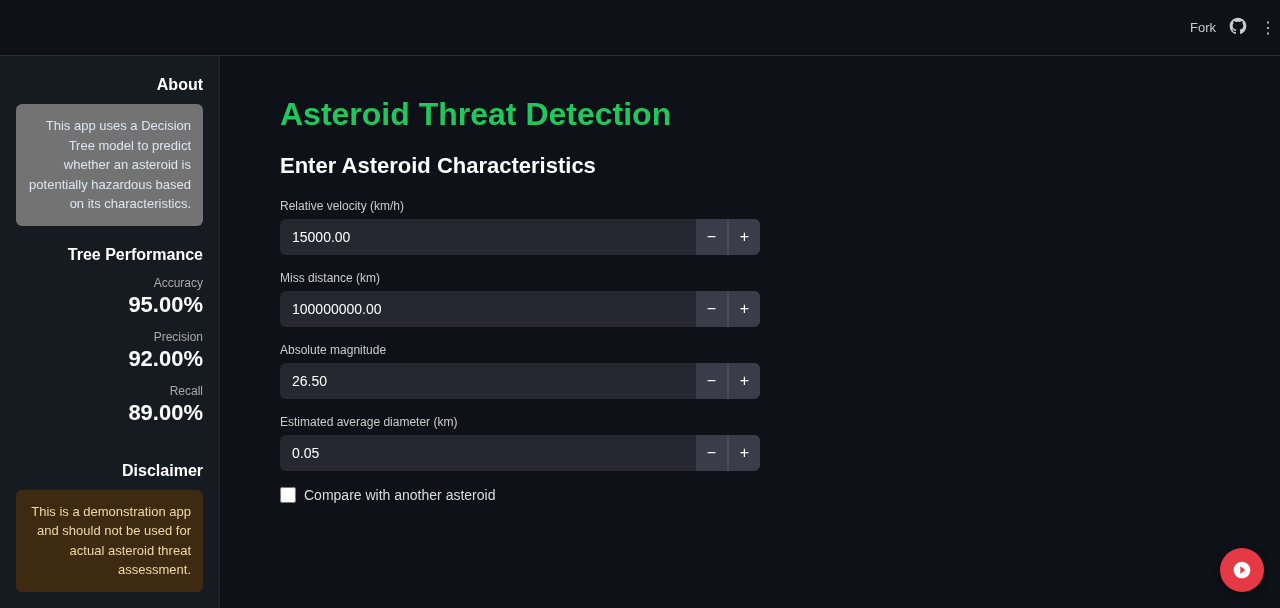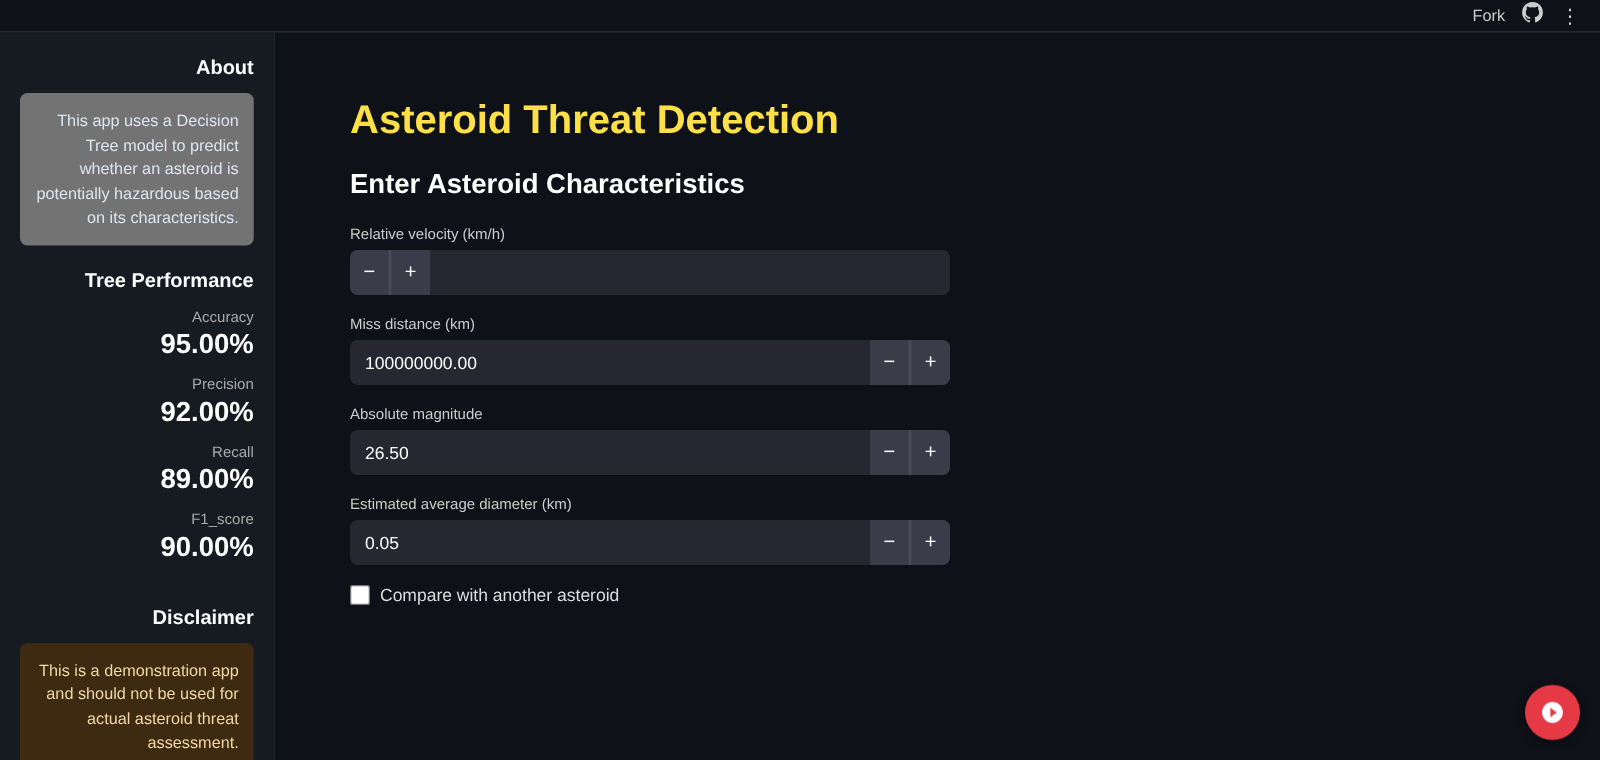--- a/index.html
+++ b/index.html
@@ -13,24 +13,24 @@
       height: 608px;
       width: 1280px;
       overflow: hidden;
     }
 
     
     .topbar {
       display: flex;
       justify-content: flex-end;
       align-items: center;
-      padding: 6px 16px;
+      padding: 6px 4px;
       background: #0e1117;
       border-bottom: 1px solid #2c2f38;
-      height: 26px;
+      height: 56px;
       gap: 12px;
     }
     .topbar-fork {
       font-size: 13px;
       color: #ccc;
       cursor: pointer;
     }
     .topbar-icon {
       color: #ccc;
       font-size: 16px;
@@ -91,23 +91,22 @@
 
     
     .content {
       flex: 1;
       padding: 40px 60px;
       overflow-y: auto;
     }
     .page-title {
       font-size: 32px;
       font-weight: 800;
-      color: #fde047;
+      color: #22c55e;
       margin-bottom: 20px;
-      margin-top: 11px;
     }
     .section-title {
       font-size: 22px;
       font-weight: 700;
       color: #fff;
       margin-bottom: 20px;
     }
     .field-group {
       margin-bottom: 16px;
     }
@@ -229,39 +228,36 @@
       <div class="metric-value">95.00%</div>
     </div>
     <div>
       <div class="metric-label">Precision</div>
       <div class="metric-value">92.00%</div>
     </div>
     <div>
       <div class="metric-label">Recall</div>
       <div class="metric-value">89.00%</div>
     </div>
-    <div>
-      <div class="metric-label">F1_score</div>
-      <div class="metric-value">90.00%</div>
-    </div>
 
     <div class="sidebar-section-title" style="margin-top:36px;">Disclaimer</div>
     <div class="disclaimer-box">
       <span>This is a demonstration app and should not be used for actual asteroid threat assessment.</span>
     </div>
   </div>
 
   <div class="content">
     <div class="page-title">Asteroid Threat Detection</div>
     <div class="section-title">Enter Asteroid Characteristics</div>
 
     
     <div class="field-group">
       <div class="field-label">Relative velocity (km/h)</div>
       <div class="number-input-row">
+        <input class="number-input-value" type="text" value="15000.00" style="">
         <button class="number-btn number-btn-minus">−</button>
         <button class="number-btn number-btn-plus">+</button>
       </div>
     </div>
 
     
     <div class="field-group">
       <div class="field-label">Miss distance (km)</div>
       <div class="number-input-row">
         <input class="number-input-value" type="text" value="100000000.00" style="">

